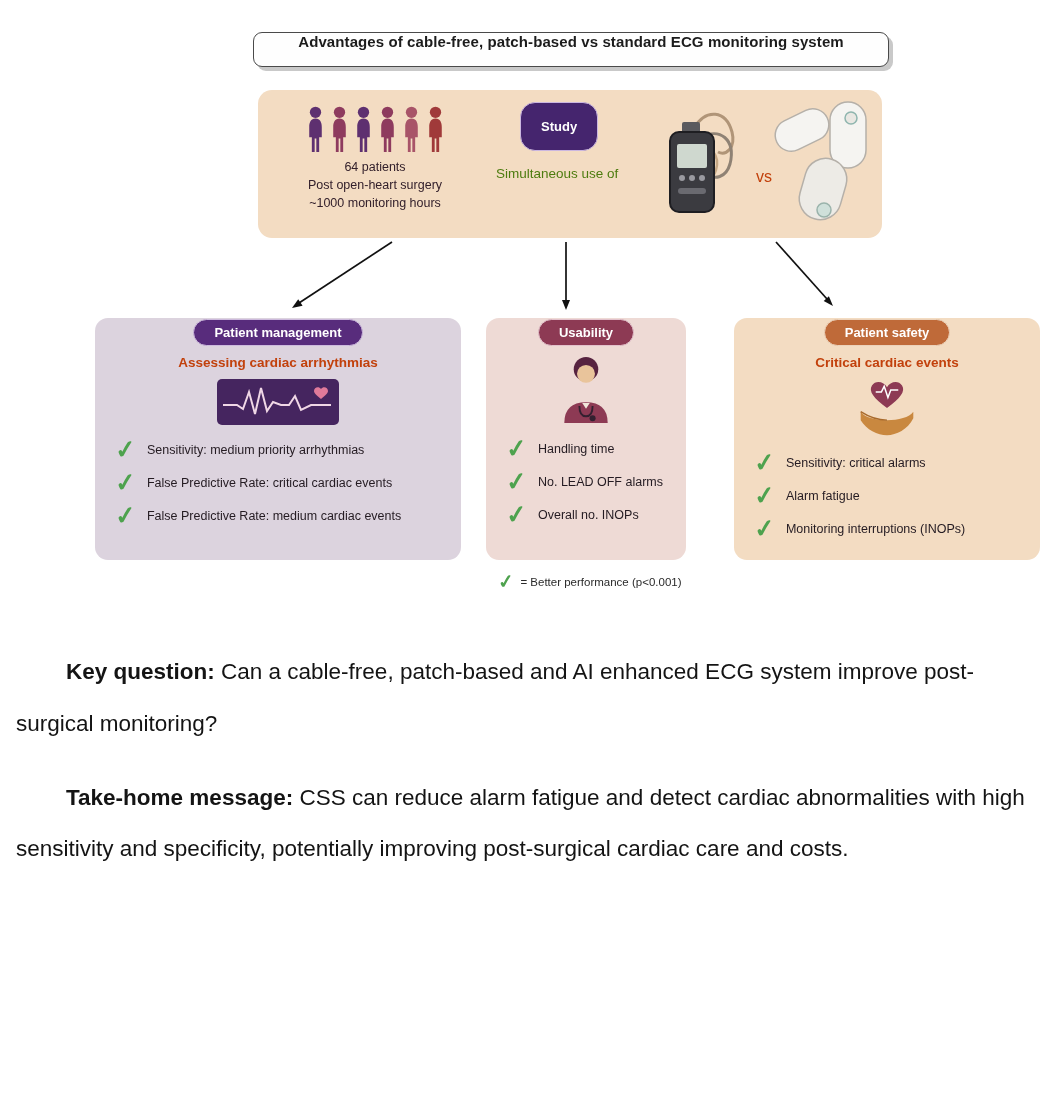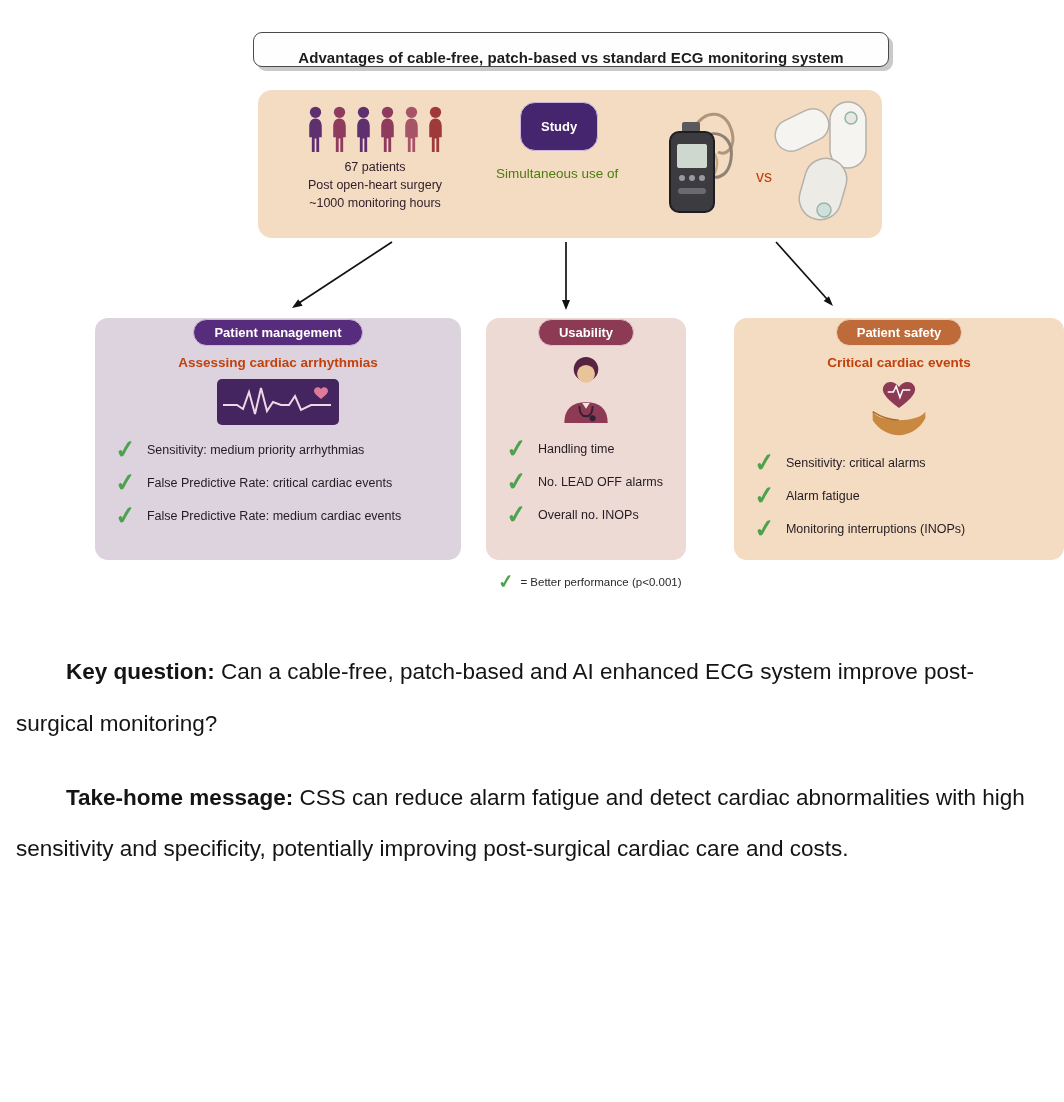--- a/index.html
+++ b/index.html
@@ -3,21 +3,21 @@
 <meta charset="utf-8">
 <style>
   * { margin:0; padding:0; box-sizing:border-box; }
   html,body { background:#ffffff; }
   body { font-family:"Liberation Sans", sans-serif; color:#1a1a1a; }
   .page { position:relative; width:1064px; height:1102px; background:#fff; overflow:hidden; }
 
   
   .banner { position:absolute; left:253px; top:32px; width:636px; height:35px;
     background:#fefefe; border:1.5px solid #4a4a4a; border-radius:9px;
-    box-shadow:4px 4px 0 #c9c9c9; display:flex; align-items:flex-end; justify-content:center; }
+    box-shadow:4px 4px 0 #c9c9c9; display:flex; align-items:flex-start; justify-content:center; }
   .banner-text { font-size:15px; font-weight:bold; color:#1c1c1c; letter-spacing:0.1px; }
 
   
   .study-panel { position:absolute; left:258px; top:90px; width:624px; height:148px;
     background:#f3dcc2; border-radius:14px; }
   .patients { position:absolute; left:22px; top:16px; width:190px; text-align:center; }
   .patient-icons { display:flex; justify-content:center; gap:3px; height:46px; }
   .patients-text { margin-top:6px; font-size:12.5px; line-height:1.45; color:#33202b; }
   .study-badge { position:absolute; left:262px; top:12px; padding:16px 20px;
     background:#45256e; border:1.5px solid #cbb7e0; color:#fff; font-size:13px; font-weight:bold;
@@ -27,21 +27,21 @@
   .vs-text { position:absolute; left:498px; top:78px; font-size:16px; color:#c2410c; }
   .patch { position:absolute; left:510px; top:8px; }
 
   
   .arrows { position:absolute; left:0; top:238px; width:1064px; height:80px; }
 
   
   .box { position:absolute; top:318px; height:242px; border-radius:13px; padding-top:1px; }
   .box-management { left:95px; width:366px; background:#dcd3de; }
   .box-usability  { left:486px; width:200px; background:#eedad5; }
-  .box-safety     { left:734px; width:330px; background:#f3dcc2; }
+  .box-safety     { left:734px; width:306px; background:#f3dcc2; }
   .pill { display:block; margin:0 auto; width:max-content; padding:5px 20px; border-radius:16px;
     color:#fff; font-size:13px; font-weight:bold; }
   .pill-purple { background:#582c7c; border:1.5px solid #cdbadd; }
   .pill-maroon { background:#8d3a54; border:1.5px solid #e3c2cc; }
   .pill-orange { background:#bf6a39; border:1.5px solid #ecd2ba; }
   .box-title { margin-top:9px; text-align:center; font-size:13.5px; font-weight:bold; color:#c2410c; }
   .ecg-graphic { display:block; margin:9px auto 4px auto; }
   .box-icon { display:block; margin:6px auto 2px auto; }
   .check-list { margin-top:8px; }
   .check-row { display:flex; align-items:center; gap:11px; padding:4px 16px 4px 20px; }
@@ -95,21 +95,21 @@
         <svg width="21" height="46" viewBox="0 0 20 44">
             <circle cx="10" cy="6" r="5.4" fill="#a85468"></circle>
             <path d="M10 12 C5.5 12 4 16 4 20 L4 30 L6.5 30 L6.5 44 L9.2 44 L9.2 31 L10.8 31 L10.8 44 L13.5 44 L13.5 30 L16 30 L16 20 C16 16 14.5 12 10 12 Z" fill="#a85468"></path>
           </svg>
         <svg width="21" height="46" viewBox="0 0 20 44">
             <circle cx="10" cy="6" r="5.4" fill="#a03a3a"></circle>
             <path d="M10 12 C5.5 12 4 16 4 20 L4 30 L6.5 30 L6.5 44 L9.2 44 L9.2 31 L10.8 31 L10.8 44 L13.5 44 L13.5 30 L16 30 L16 20 C16 16 14.5 12 10 12 Z" fill="#a03a3a"></path>
           </svg>
       </div>
       <div class="patients-text">
-        <div>67 patients</div>
+        <div>64 patients</div>
         <div>Post open-heart surgery</div>
         <div>~1000 monitoring hours</div>
       </div>
     </div>
 
     <span class="study-badge">Study</span>
 
     <span class="simul-text">Simultaneous use of</span>
 
     <svg class="device" width="96" height="124" viewBox="0 0 96 124">

